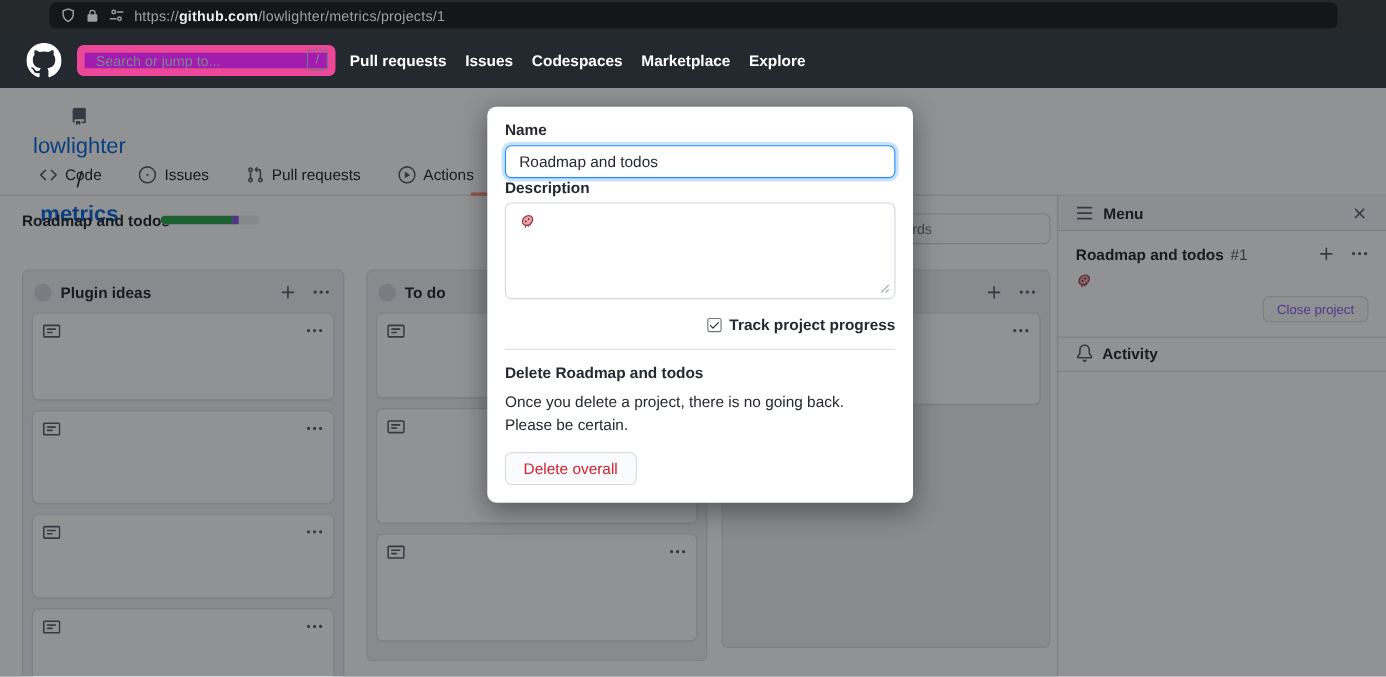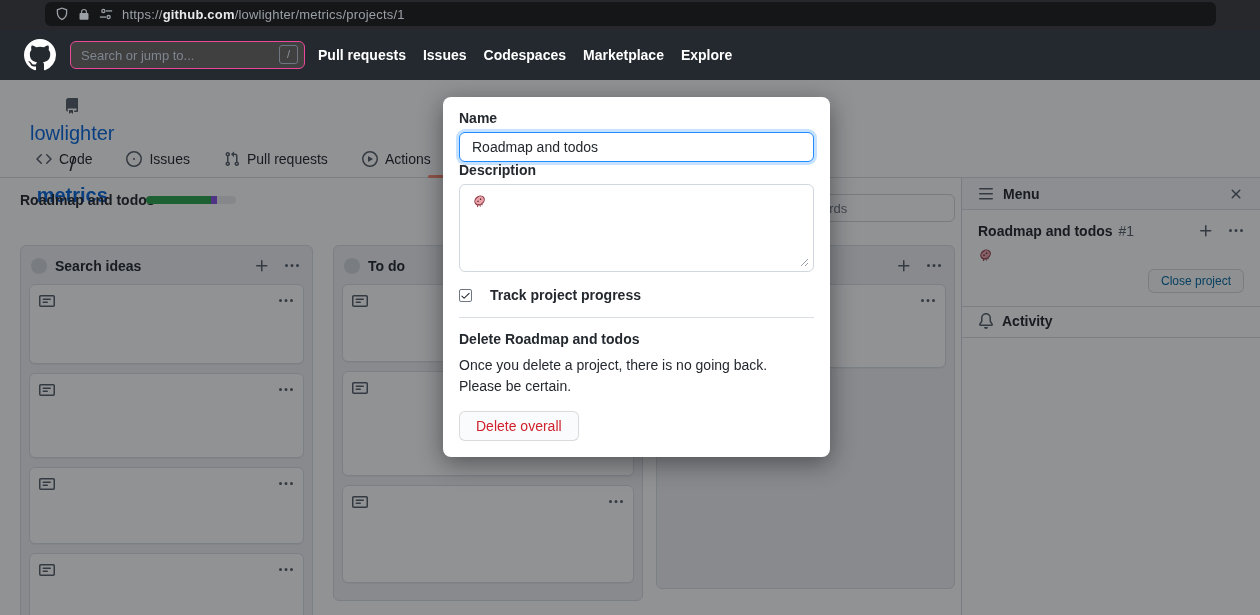--- a/index.html
+++ b/index.html
@@ -21,21 +21,21 @@
   }
   .addr-bar .url { letter-spacing:.2px; }
   .url .host { color:#e8eaed; font-weight:bold; }
 
   
   .gh-header { position:absolute; top:30px; left:0; right:0; height:50px; background:#24292f; z-index:30;
     display:flex; align-items:center; }
   .gh-logo { margin-left:24px; color:#fff; }
   .gh-search-wrap { position:relative; margin-left:14px; }
   .gh-search {
-    width:235px; height:28px; background:#404040; border:1px solid #ec4899; border-radius:6px;
+    width:235px; height:28px; background:#a21caf; border:7px solid #ec4899; border-radius:6px;
     color:#c9d1d9; font-size:13px; padding:0 30px 0 10px; outline:none;
     font-family:"Liberation Sans",sans-serif;
   }
   .gh-search::placeholder { color:#7d8590; }
   .slash-key {
     position:absolute; right:7px; top:4px; width:19px; height:19px;
     border:1px solid #6e7681; border-radius:3px; color:#8b949e;
     font-size:11px; text-align:center; line-height:17px;
   }
   .gh-nav { display:flex; gap:17px; margin-left:13px; }
@@ -92,21 +92,21 @@
   .menu-head { height:32px; background:#f6f8fa; border-bottom:1px solid #d8dee4;
     display:flex; align-items:center; gap:9px; padding:0 16px; }
   .menu-head .title { font-size:14px; font-weight:bold; flex:1 1 auto; }
   .side-project { border-bottom:1px solid #d8dee4; padding:13px 16px 13px; }
   .sp-row { display:flex; align-items:center; }
   .sp-name { font-size:14px; font-weight:bold; }
   .sp-num { font-size:14px; color:#57606a; margin-left:6px; flex:1 1 auto; }
   .sp-row .icon-btn + .icon-btn { margin-left:14px; }
   .sp-emoji { margin:8px 0 6px; }
   .sp-close { text-align:right; }
-  .btn-secondary { display:inline-block; font-size:12px; color:#0369a1; background:#fafbfc;
+  .btn-secondary { display:inline-block; font-size:12px; color:#8b5cf6; background:#fafbfc;
     border:1px solid rgba(27,31,36,.15); border-radius:6px; padding:4px 12px; cursor:pointer;
     font-family:"Liberation Sans",sans-serif; }
   .side-activity { display:flex; align-items:flex-end; gap:8px; padding:8px 16px;
     border-bottom:1px solid #d8dee4; height:31px; }
   .side-activity .title { font-size:14px; font-weight:bold; }
   .side-activity .octicon { color:#57606a; }
 
   
   .overlay { position:absolute; left:0; top:80px; right:0; bottom:0;
     background:rgba(12,14,17,0.45); z-index:10; }
@@ -119,21 +119,21 @@
   .modal-head .title { font-size:14px; font-weight:bold; flex:1 1 auto; }
   .modal-body { padding:13px 16px 16px; }
   .field-label { font-size:14px; font-weight:bold; margin-bottom:6px; }
   .name-input { width:100%; height:30px; font-size:14px; color:#24292f; padding:0 12px;
     border:1px solid #218bff; border-radius:6px; outline:none;
     box-shadow:0 0 0 3px rgba(33,139,255,.25); font-family:"Liberation Sans",sans-serif; }
   .desc-label { }
   .desc-box { position:relative; width:100%; height:88px; border:1px solid #d0d7de;
     border-radius:6px; padding:8px 12px; background:#fff; }
   .resize-grip { position:absolute; right:4px; bottom:4px; color:#9aa1a8; }
-  .track-row { display:flex; align-items:center; gap:18px; margin-top:15px; }
+  .track-row { display:flex; align-items:center; gap:7px; margin-top:15px;justify-content:flex-end; }
   .checkbox { width:13px; height:13px; border:1px solid #6e7781; border-radius:2px;
     background:#fff; display:flex; align-items:center; justify-content:center; cursor:pointer; }
   .checkbox svg { color:#24292f; }
   .track-label { font-size:14px; font-weight:bold; }
   .track-help { margin:3px 0 0 20px; font-size:12px; color:#57606a; line-height:15px; width:340px; }
   .btn-save { display:inline-block; margin-top:17px; background:#2da44e; color:#fff;
     font-size:14px; font-weight:500; border:1px solid rgba(27,31,36,.15); border-radius:6px;
     padding:6px 16px; cursor:pointer; font-family:"Liberation Sans",sans-serif; }
   .modal hr { border:none; border-top:1px solid #d8dee4; margin:14px 0 13px; }
   .del-head { font-size:14px; font-weight:bold; margin-bottom:8px; }
@@ -230,21 +230,21 @@
 <div class="board-title">Roadmap and todos</div>
 <div class="progress">
   <div class="seg-done" style="width:65px"></div>
   <div class="seg-prog" style="width:6px"></div>
 </div>
 <input class="filter-input" placeholder="Filter cards" style="">
 
 <div class="column col-1">
   <div class="col-head">
     <span class="count-badge"></span>
-    <span class="col-title">Search ideas</span>
+    <span class="col-title">Plugin ideas</span>
     <svg class="icon-btn" width="16" height="16" viewBox="0 0 16 16" fill="currentColor">
         <path d="M7.75 2a.75.75 0 0 1 .75.75V7h4.25a.75.75 0 1 1 0 1.5H8.5v4.25a.75.75 0 1 1-1.5 0V8.5H2.75a.75.75 0 1 1 0-1.5H7V2.75A.75.75 0 0 1 7.75 2z"></path>
       </svg>
     <svg class="icon-btn" width="16" height="16" viewBox="0 0 16 16" fill="currentColor">
         <path d="M8 9a1.5 1.5 0 1 0 0-3 1.5 1.5 0 0 0 0 3zM2.5 9a1.5 1.5 0 1 0 0-3 1.5 1.5 0 0 0 0 3zm11 0a1.5 1.5 0 1 0 0-3 1.5 1.5 0 0 0 0 3z"></path>
       </svg>
   </div>
   <div class="card h80">
     <svg class="note" width="16" height="16" viewBox="0 0 16 16" fill="currentColor">
         <path d="M0 3.75C0 2.784.784 2 1.75 2h12.5c.966 0 1.75.784 1.75 1.75v8.5A1.75 1.75 0 0 1 14.25 14H1.75A1.75 1.75 0 0 1 0 12.25v-8.5zm1.75-.25a.25.25 0 0 0-.25.25v8.5c0 .138.112.25.25.25h12.5a.25.25 0 0 0 .25-.25v-8.5a.25.25 0 0 0-.25-.25H1.75zM3.5 6.25a.75.75 0 0 1 .75-.75h7a.75.75 0 0 1 0 1.5h-7a.75.75 0 0 1-.75-.75zm.75 2.25a.75.75 0 0 0 0 1.5h4a.75.75 0 0 0 0-1.5h-4z"></path>

